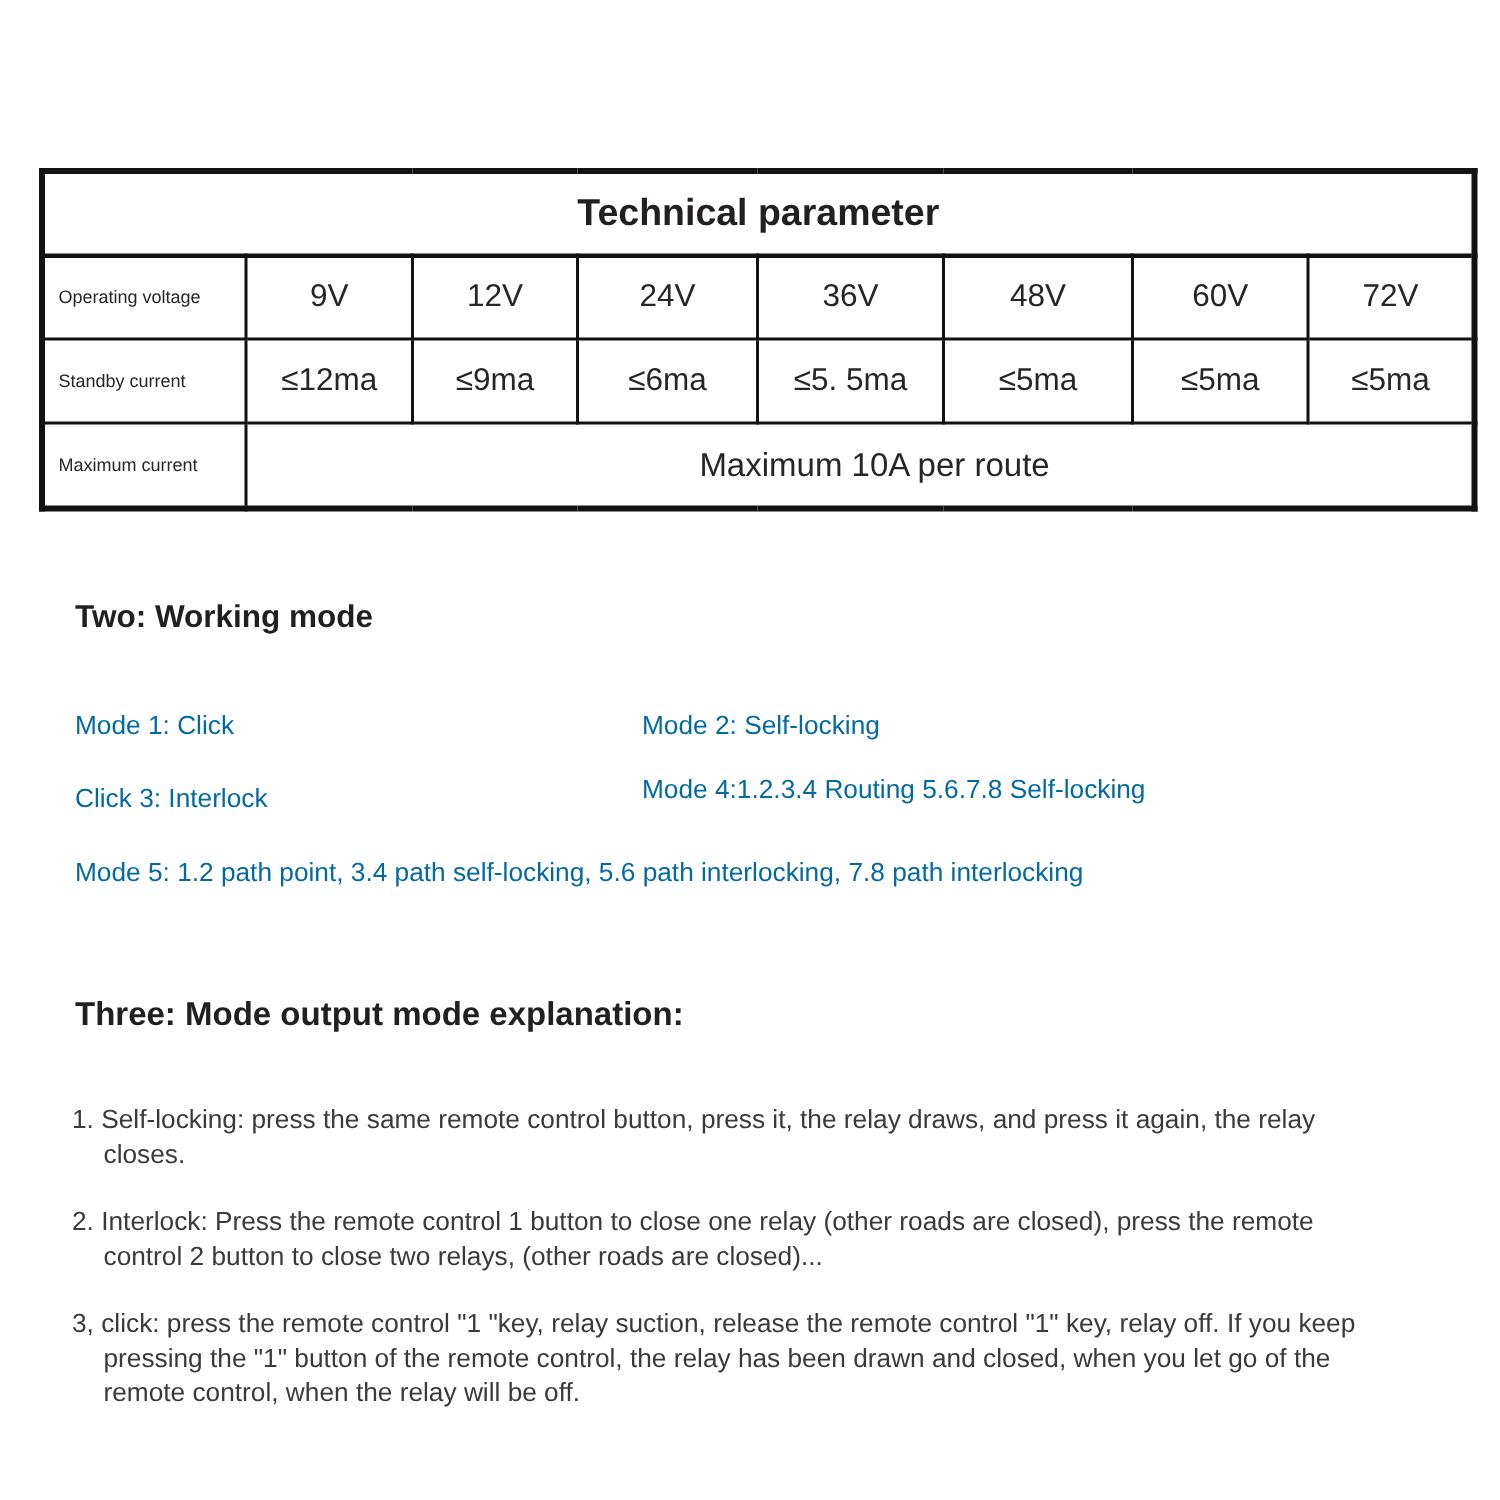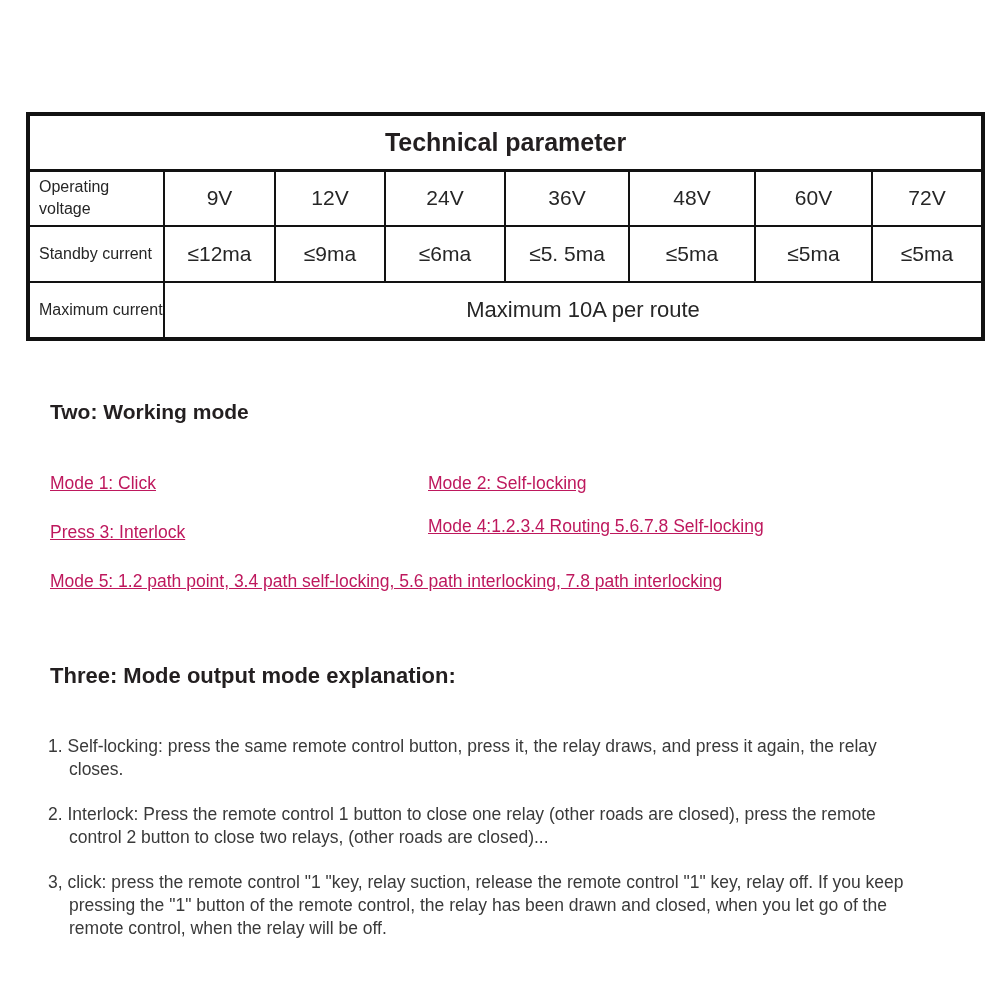--- a/index.html
+++ b/index.html
@@ -34,21 +34,21 @@
     height: 56px;
     text-align: center;
     font-weight: bold;
     font-size: 25px;
     color: #231f20;
     border-bottom: 3px solid #121212;
   }
   .tech-table .row-header {
     text-align: left;
     padding-left: 9px;
-    font-size: 16px;
+    font-size: 12px;
     line-height: 22px;
   }
   .tech-table .val-cell {
     height: 56px;
     text-align: center;
     font-size: 21px;
   }
   .tech-table .span-cell {
     height: 57px;
     text-align: center;
@@ -69,23 +69,22 @@
     position: absolute;
     left: 50px;
     top: 400px;
     font-size: 21px;
     font-weight: bold;
     color: #231f20;
   }
   .mode-line {
     position: absolute;
     font-size: 17.5px;
-    color: #be185d;
+    color: #0369a1;
     white-space: nowrap;
-    text-decoration: underline;
   }
   .m1 { left: 50px;  top: 473px; }
   .m2 { left: 428px; top: 473px; }
   .m3 { left: 50px;  top: 522px; }
   .m4 { left: 428px; top: 504px; margin-top: 12px; }
   .m5 { left: 50px;  top: 571px; }
 
   .h-three {
     position: absolute;
     left: 50px;
@@ -154,21 +153,21 @@
         <th class="row-header">Maximum current</th>
         <td class="span-cell" colspan="7">Maximum 10A per route</td>
       </tr>
     </tbody>
   </table>
 
   <div class="h-two">Two: Working mode</div>
 
   <div class="mode-line m1">Mode 1: Click</div>
   <div class="mode-line m2">Mode 2: Self-locking</div>
-  <div class="mode-line m3">Press 3: Interlock</div>
+  <div class="mode-line m3">Click 3: Interlock</div>
   <div class="mode-line m4">Mode 4:1.2.3.4 Routing 5.6.7.8 Self-locking</div>
   <div class="mode-line m5">Mode 5: 1.2 path point, 3.4 path self-locking, 5.6 path interlocking, 7.8 path interlocking</div>
 
   <div class="h-three">Three: Mode output mode explanation:</div>
 
   <div class="explain-list">
     <p class="explain-item"><span class="marker">1.</span> <span>Self-locking: press the same remote control button, press it, the relay draws, and press it again, the relay closes.</span></p>
     <p class="explain-item"><span class="marker">2.</span> <span>Interlock: Press the remote control 1 button to close one relay (other roads are closed), press the remote control 2 button to close two relays, (other roads are closed)...</span></p>
     <p class="explain-item"><span class="marker">3,</span> <span>click: press the remote control "1 "key, relay suction, release the remote control "1" key, relay off. If you keep pressing the "1" button of the remote control, the relay has been drawn and closed, when you let go of the remote control, when the relay will be off.</span></p>
   </div>

